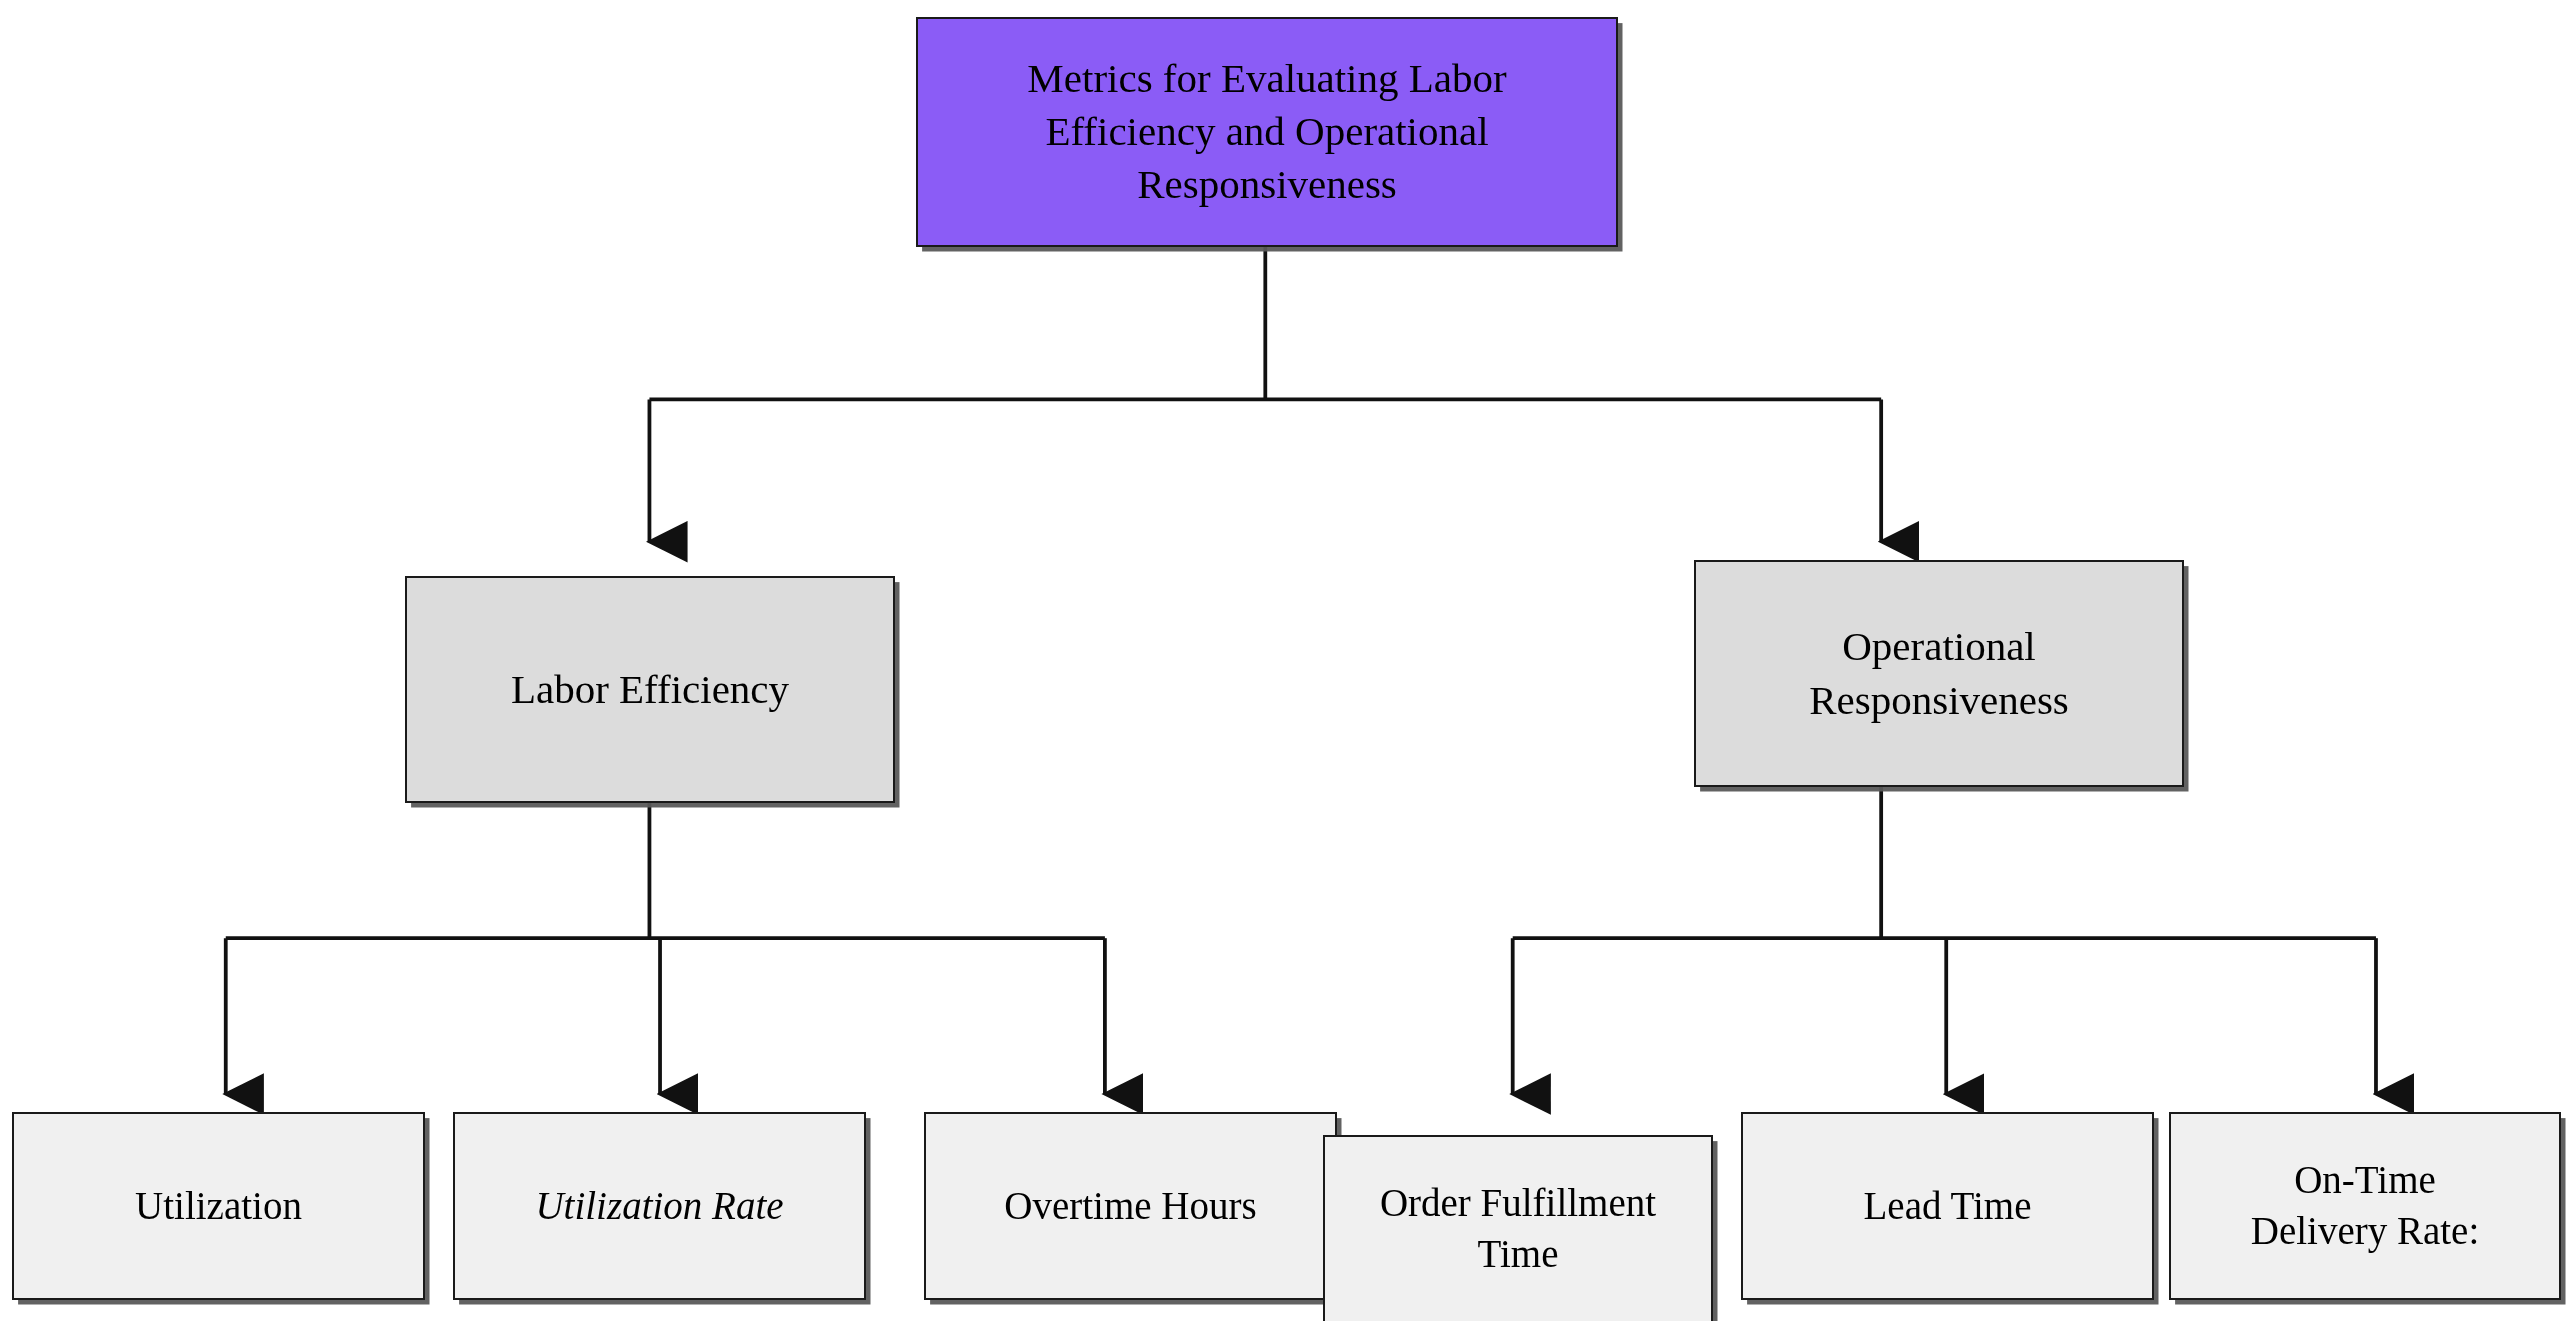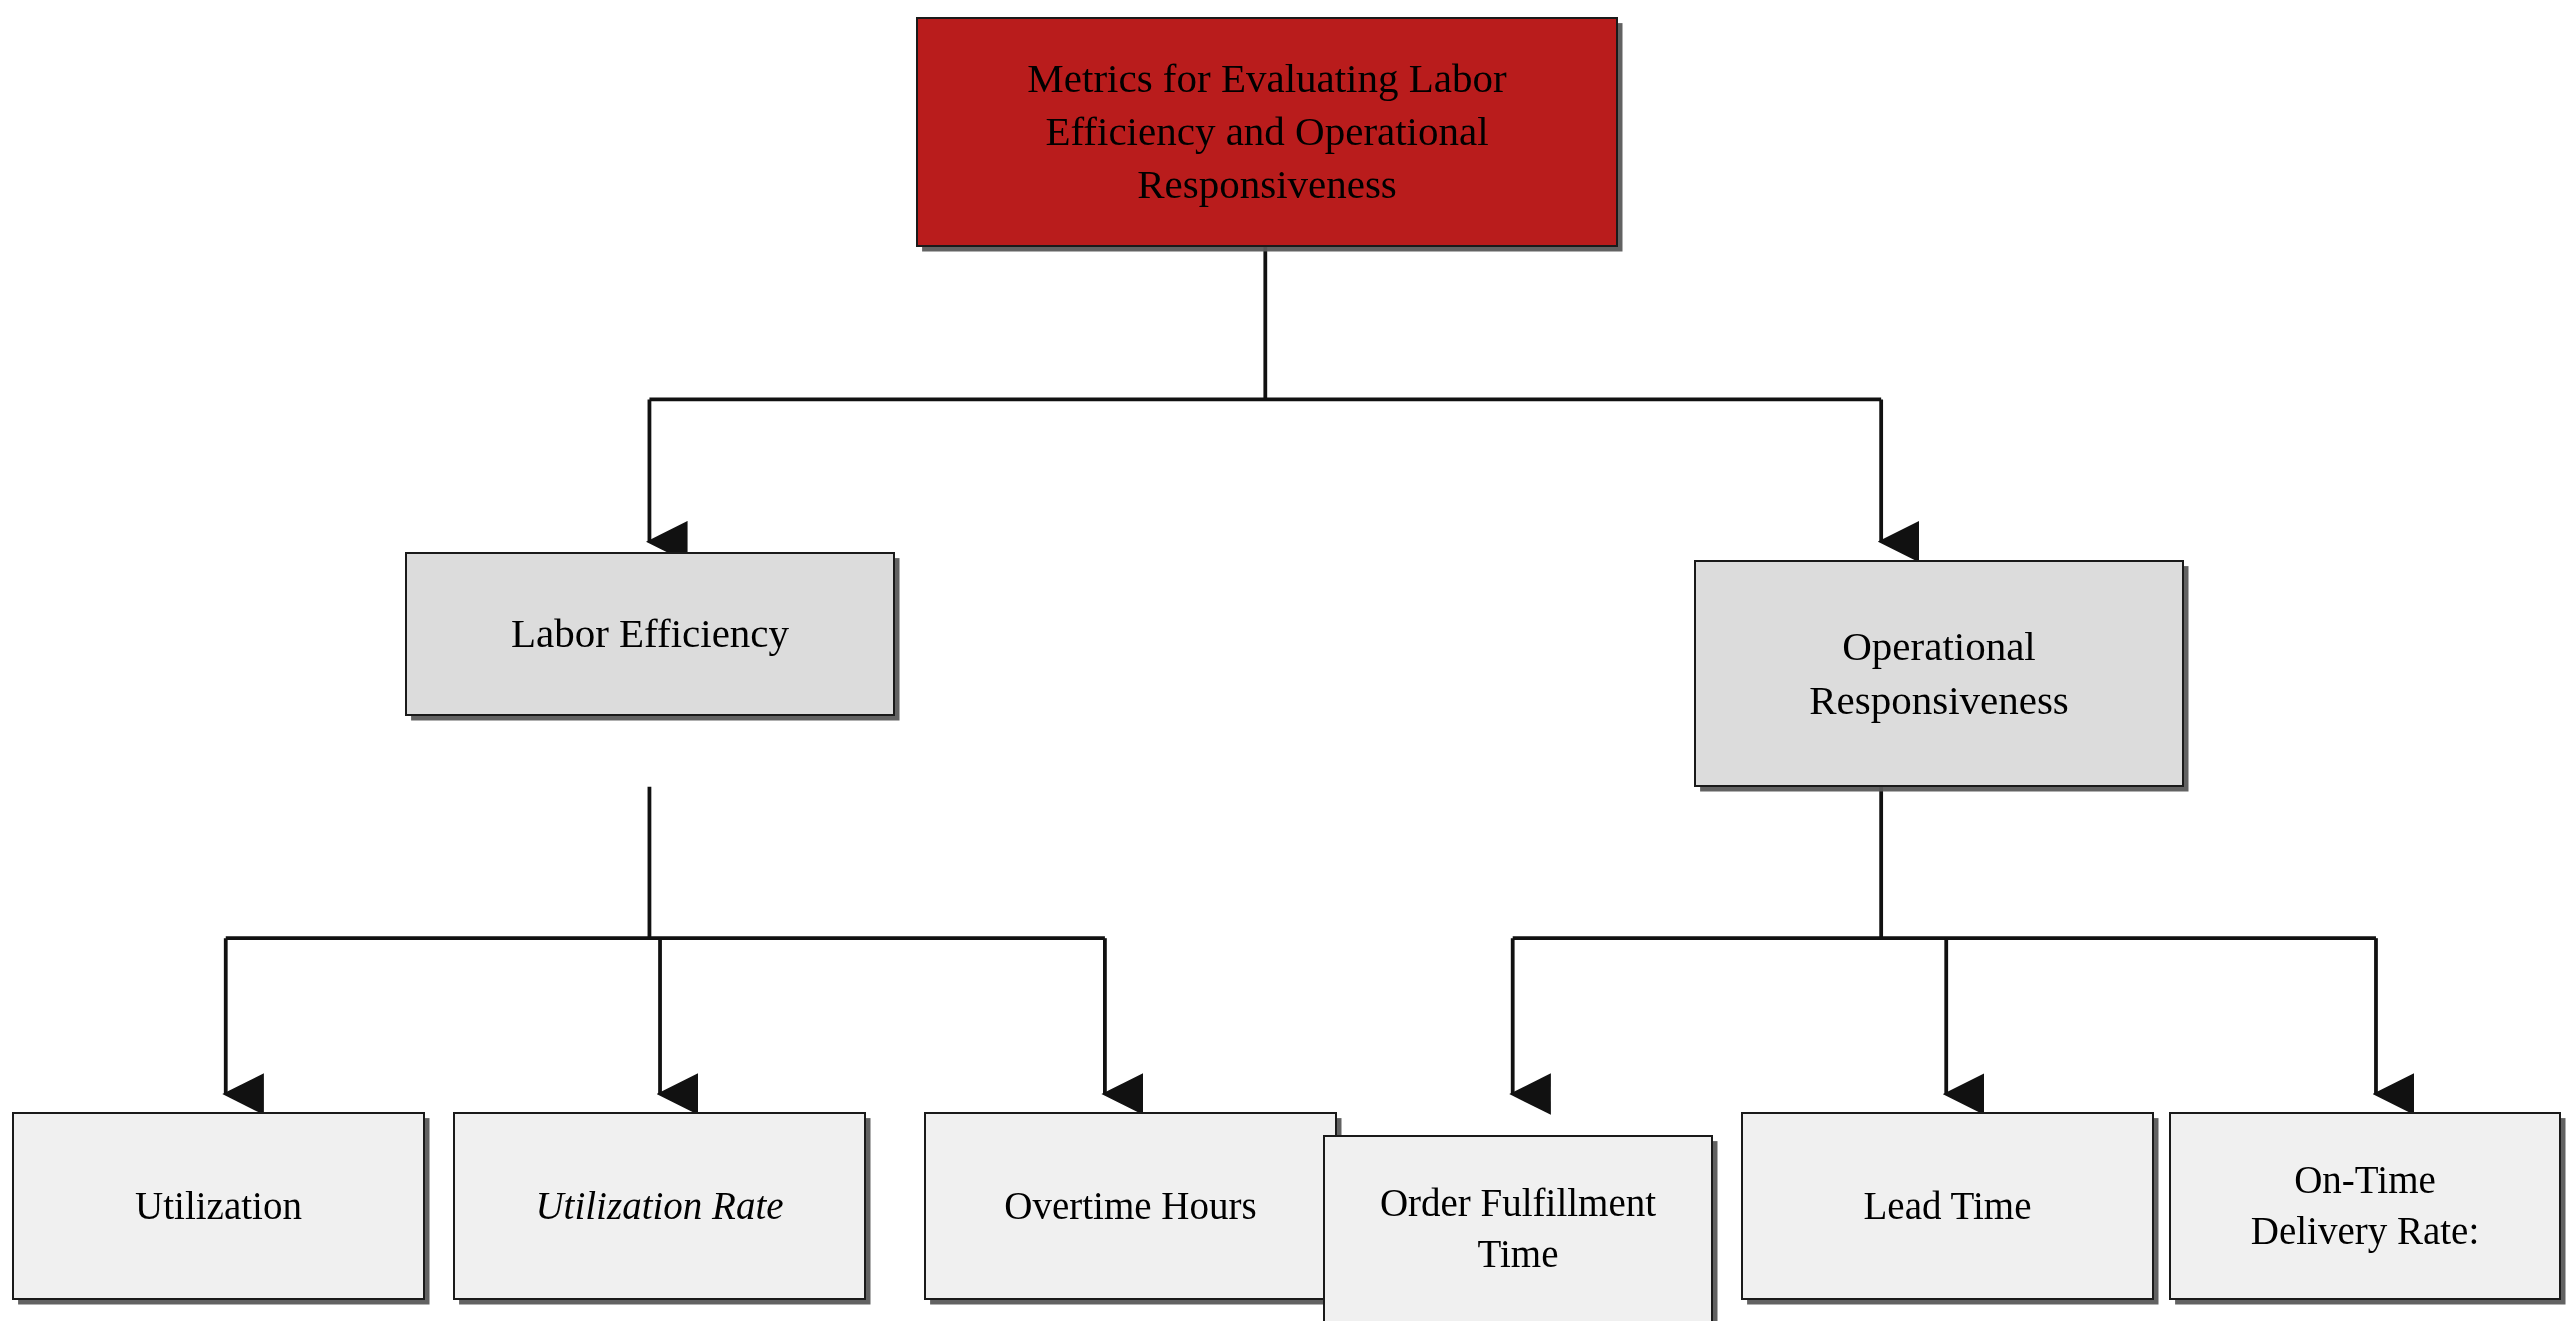--- a/index.html
+++ b/index.html
@@ -34,21 +34,21 @@
     line-height: 1.30;
     z-index: 5;
     box-shadow: 5.3px 5.3px 0 -0.8px rgba(90,90,90,0.95);
   }
   .node-label {
     display: block;
     padding: 0 7.6px;
     white-space: pre-line;
   }
   .level-root {
-    background: #b91c1c;
+    background: #8b5cf6;
     font-size: 41px;
   }
   .level-branch {
     background: #dcdcdc;
     font-size: 41px;
   }
   .level-leaf {
     background: #f0f0f0;
     font-size: 39px;
   }
@@ -84,21 +84,21 @@
       <path d="M 3140 1240 L 3140 1446" marker-end="url(#arrow)"></path>
     </g>
   </svg>
 
   <div class="node level-root" style="left:916px; top:16.6px; width:702px; height:230px;">
     <span class="node-label">Metrics for Evaluating Labor
 Efficiency and Operational
 Responsiveness</span>
   </div>
 
-  <div class="node level-branch" style="left:405px; top:552px; width:490px; height:164px;">
+  <div class="node level-branch" style="left:405px; top:576px; width:490px; height:227px;">
     <span class="node-label">Labor Efficiency</span>
   </div>
 
   <div class="node level-branch" style="left:1694px; top:560px; width:490px; height:227px;">
     <span class="node-label">Operational
 Responsiveness</span>
   </div>
 
   <div class="node level-leaf" style="left:12px; top:1112px; width:413px; height:188px;">
     <span class="node-label">Utilization</span>

